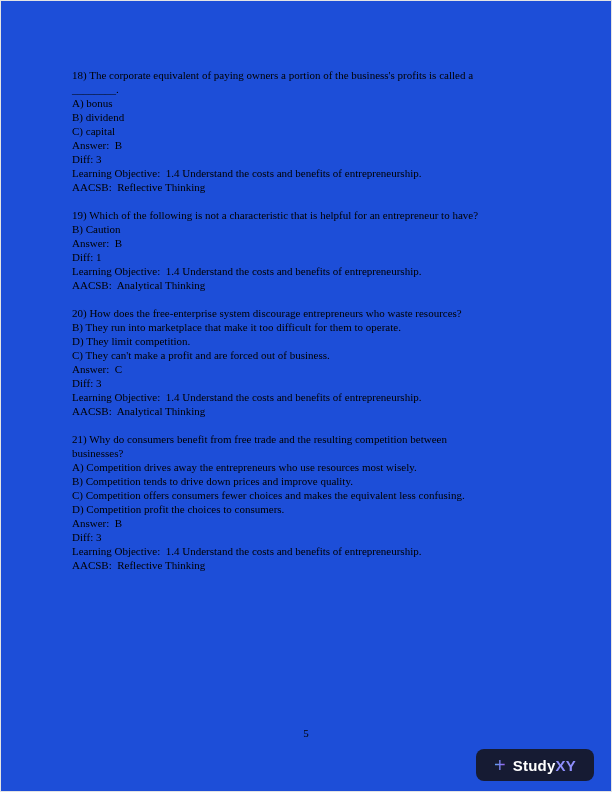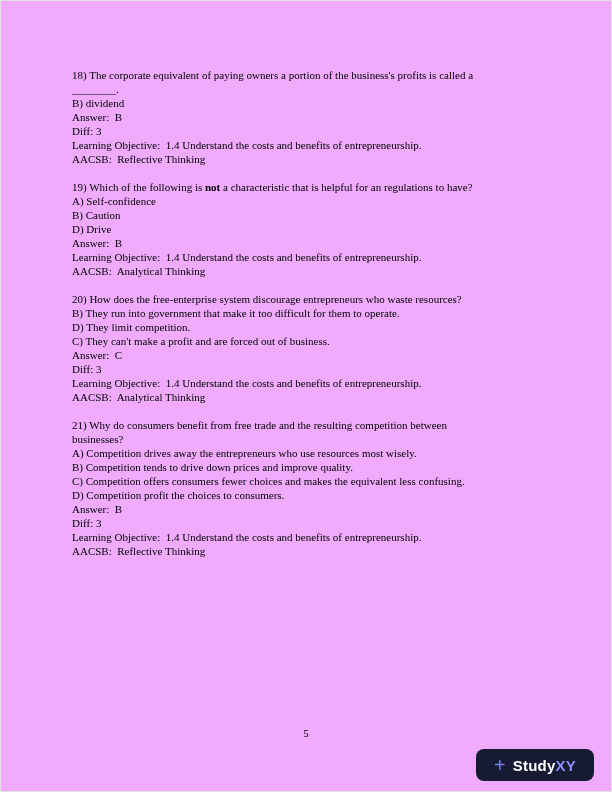--- a/index.html
+++ b/index.html
@@ -6,32 +6,32 @@
   html, body { width: 612px; height: 792px; }
   body {
     background: #ffffff;
     font-family: "Liberation Serif", serif;
     color: #000000;
   }
   .page {
     position: relative;
     width: 612px;
     height: 792px;
-    background: #f0abfc;
+    background: #1d4ed8;
     box-shadow: inset 0 0 0 1px #e4e4e4;
     overflow: hidden;
   }
   .content {
     padding: 68px 70px 0 72px;
     font-size: 11px;
     line-height: 14px;
   }
   .line { white-space: pre-wrap; }
   .question { margin-bottom: 14px; }
-  .prompt b { font-weight: bold; }
+  .prompt b { font-weight: normal; }
   .page-number {
     position: absolute;
     bottom: 52px;
     left: 0;
     right: 0;
     text-align: center;
     font-size: 11px;
     line-height: 14px;
   }
   .brand-badge {
@@ -68,40 +68,41 @@
 </style>
 </head>
 <body>
 
 <div class="page">
   <div class="content">
 
     <div class="question">
       <div class="line prompt"><span>18) The corporate equivalent of paying owners a portion of the business's profits is called a
 ________.</span><b></b><span></span></div>
+      <div class="line">A) bonus</div>
       <div class="line">B) dividend</div>
+      <div class="line">C) capital</div>
       <div class="line">Answer:  B</div>
       <div class="line">Diff: 3</div>
       <div class="line">Learning Objective:  1.4 Understand the costs and benefits of entrepreneurship.</div>
       <div class="line">AACSB:  Reflective Thinking</div>
     </div>
 
     <div class="question">
-      <div class="line prompt"><span>19) Which of the following is </span><b>not</b><span> a characteristic that is helpful for an regulations to have?</span></div>
-      <div class="line">A) Self-confidence</div>
+      <div class="line prompt"><span>19) Which of the following is </span><b>not</b><span> a characteristic that is helpful for an entrepreneur to have?</span></div>
       <div class="line">B) Caution</div>
-      <div class="line">D) Drive</div>
       <div class="line">Answer:  B</div>
+      <div class="line">Diff: 1</div>
       <div class="line">Learning Objective:  1.4 Understand the costs and benefits of entrepreneurship.</div>
       <div class="line">AACSB:  Analytical Thinking</div>
     </div>
 
     <div class="question">
       <div class="line prompt"><span>20) How does the free-enterprise system discourage entrepreneurs who waste resources?</span><b></b><span></span></div>
-      <div class="line">B) They run into government that make it too difficult for them to operate.</div>
+      <div class="line">B) They run into marketplace that make it too difficult for them to operate.</div>
       <div class="line">D) They limit competition.</div>
       <div class="line">C) They can't make a profit and are forced out of business.</div>
       <div class="line">Answer:  C</div>
       <div class="line">Diff: 3</div>
       <div class="line">Learning Objective:  1.4 Understand the costs and benefits of entrepreneurship.</div>
       <div class="line">AACSB:  Analytical Thinking</div>
     </div>
 
     <div class="question">
       <div class="line prompt"><span>21) Why do consumers benefit from free trade and the resulting competition between

